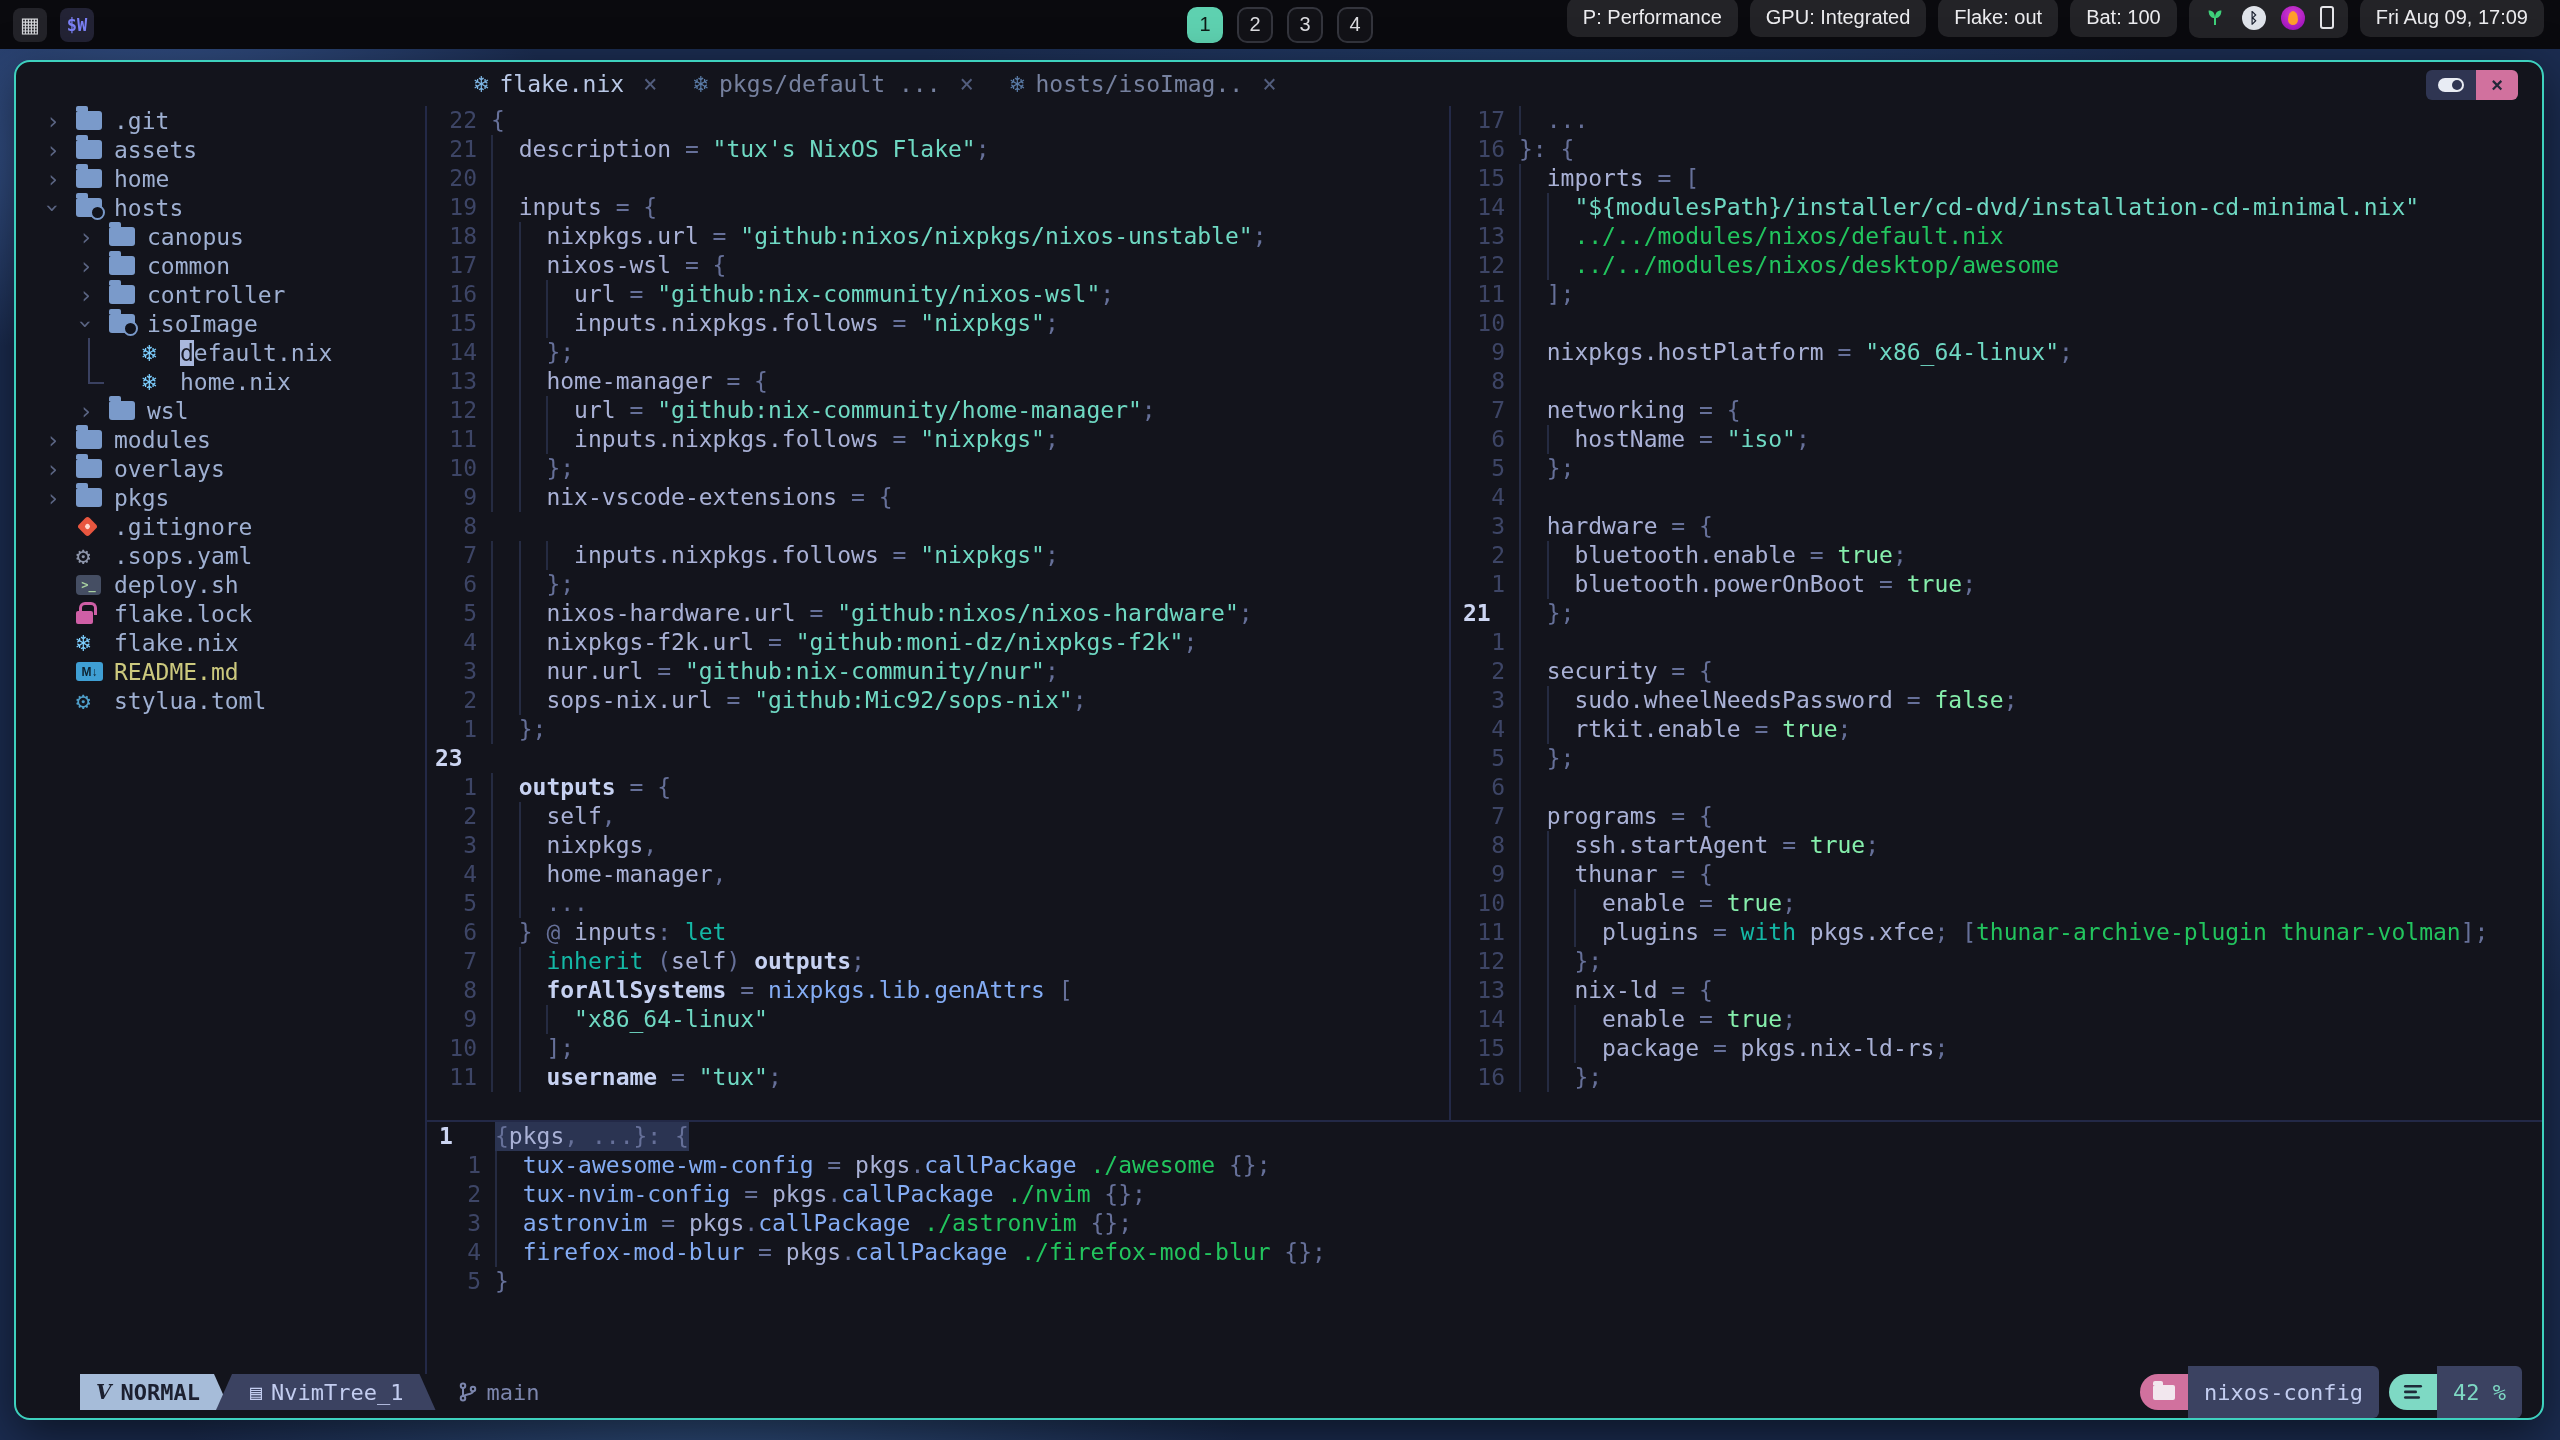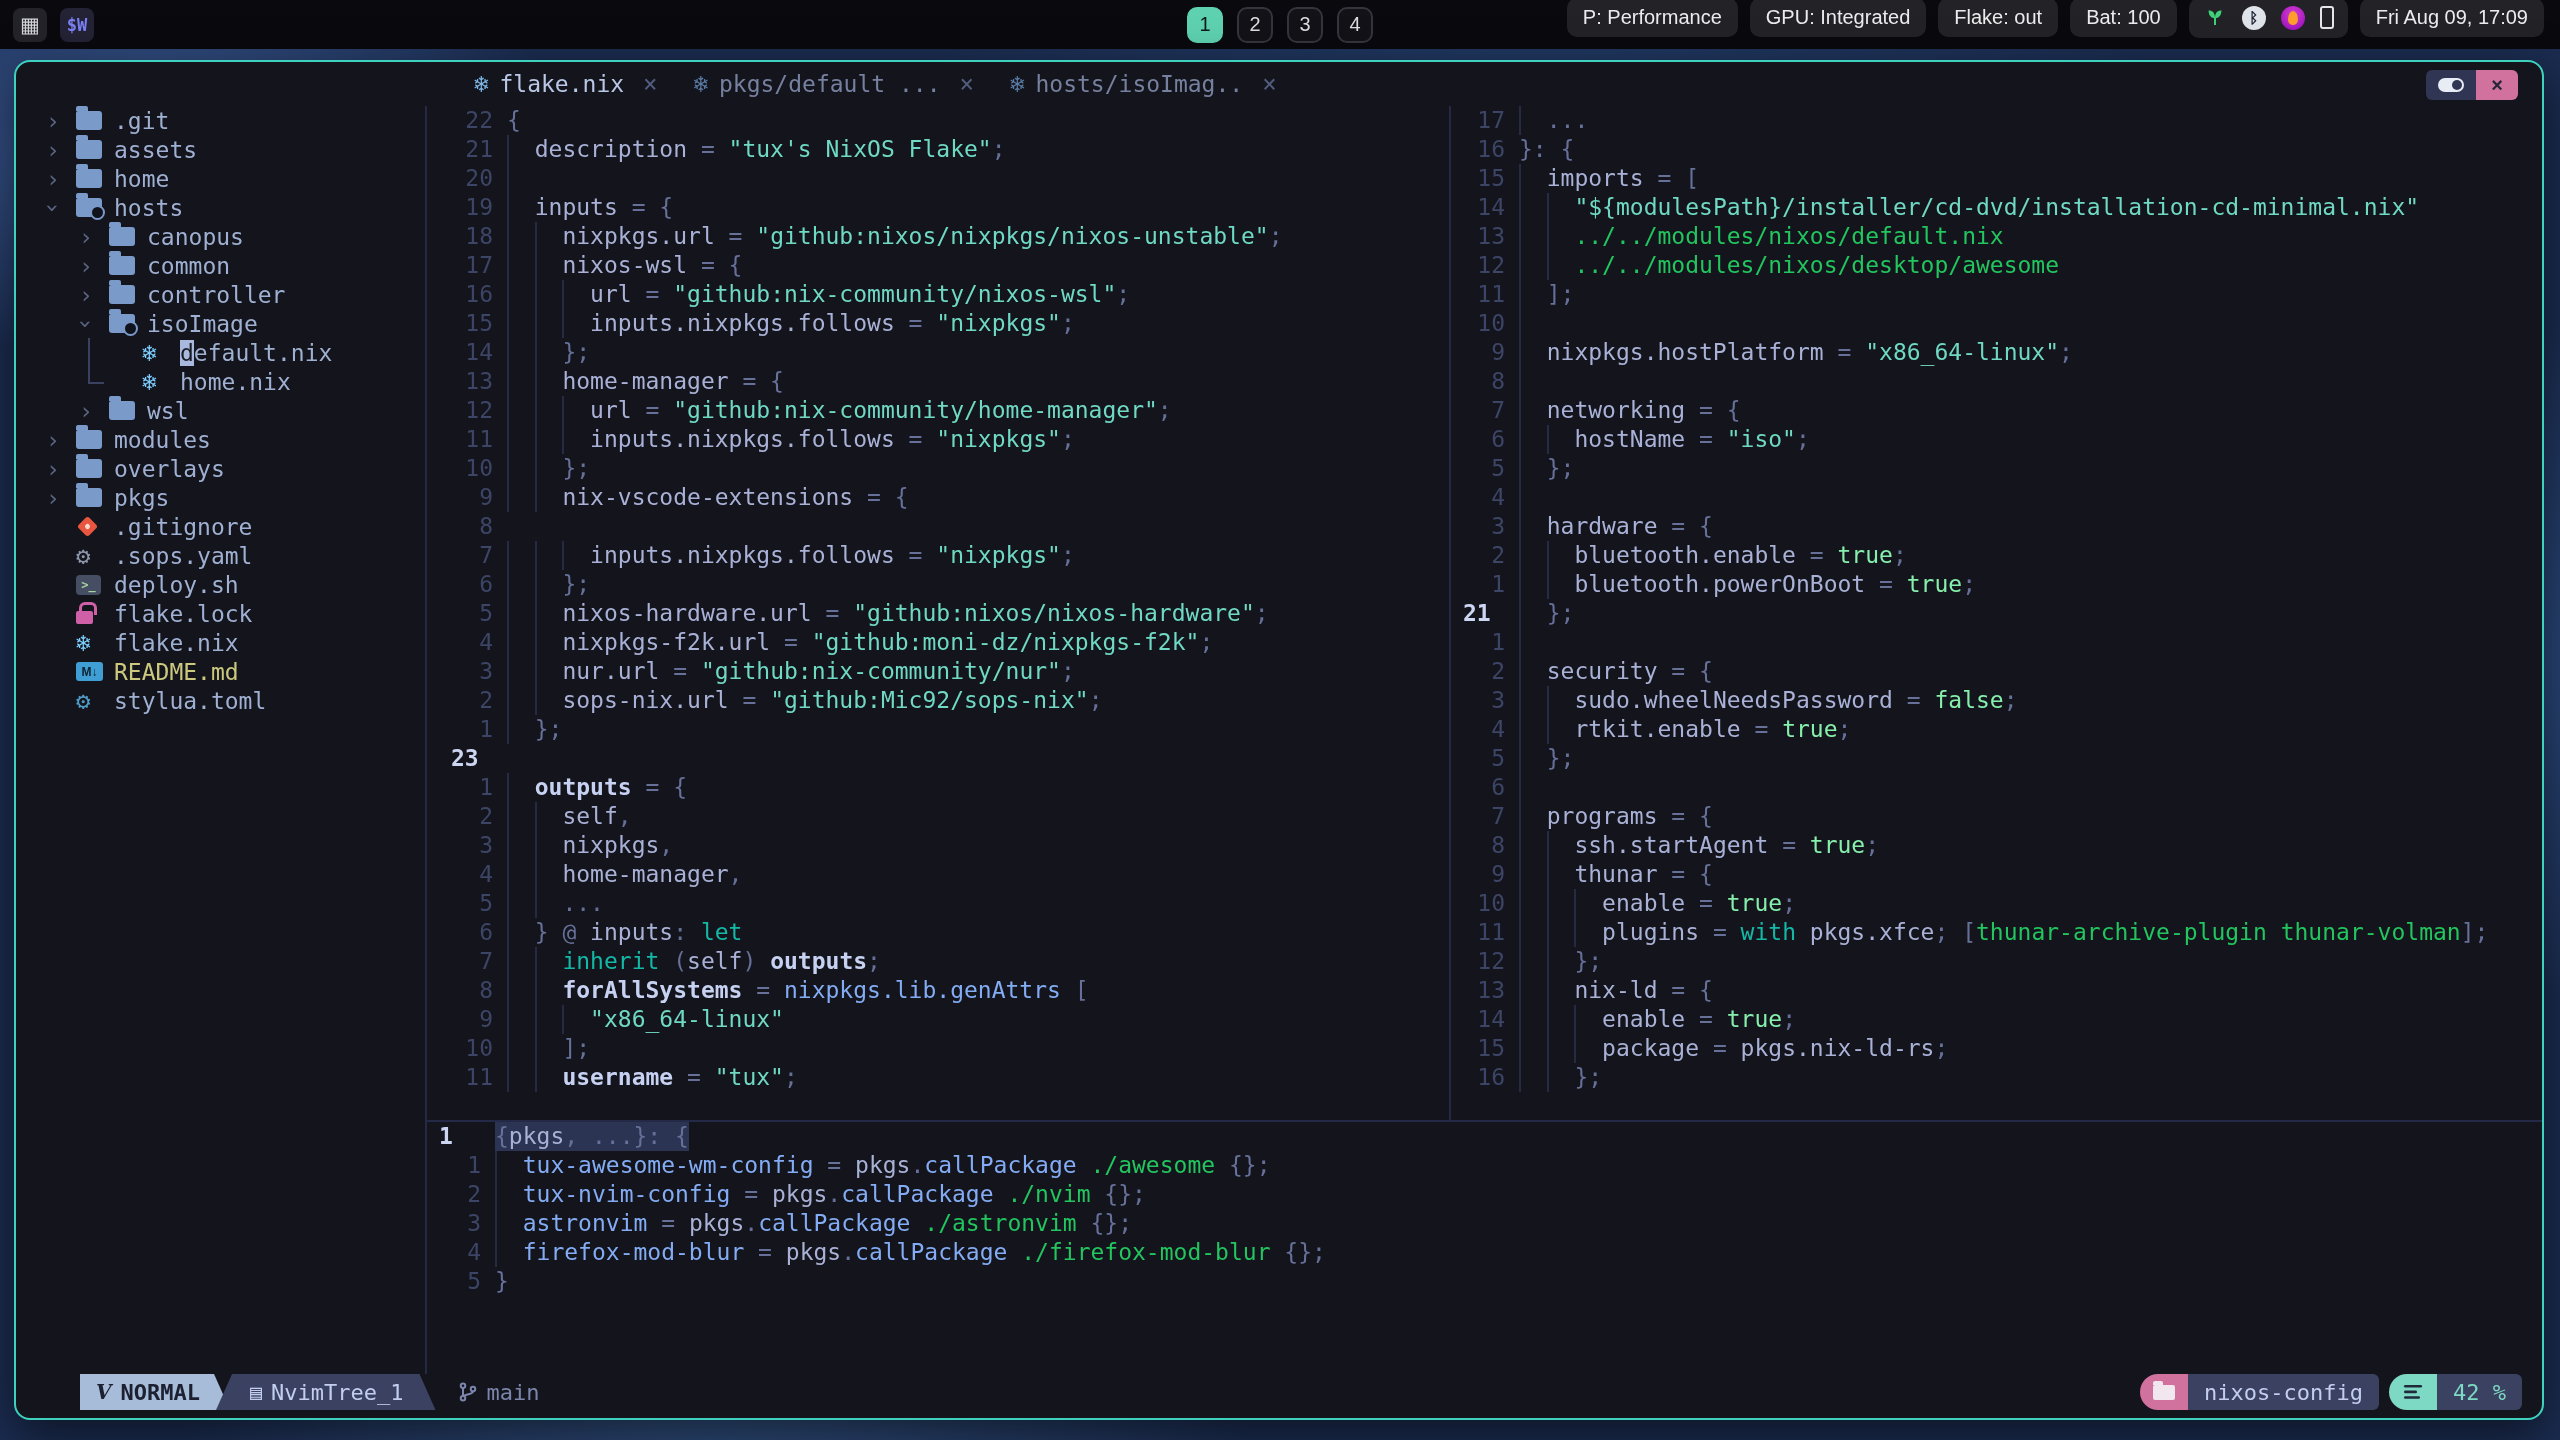--- a/index.html
+++ b/index.html
@@ -88,21 +88,21 @@
   
   .statusline { position:absolute; left:0; top:1312px; width:2526px; height:36px; display:flex; align-items:stretch; padding:0 20px 0 64px; font:22px "DejaVu Sans Mono", monospace; }
   .seg { display:flex; align-items:center; gap:9px; }
   .seg-mode { background:#a6bcd9; color:#1c2030; font-weight:bold; padding:0 30px 0 16px; clip-path:polygon(0 0, calc(100% - 16px) 0, 100% 100%, 0 100%); }
   .seg-buf { background:#3b4261; color:#c3cdf0; padding:0 32px 0 34px; margin-left:-14px; clip-path:polygon(16px 0, calc(100% - 16px) 0, 100% 100%, 0 100%); }
   .seg-branch { color:#7c86ad; margin-left:22px; display:flex; align-items:center; gap:9px; }
   .sl-right { margin-left:auto; display:flex; align-items:center; }
   .sl-pill { width:48px; height:36px; border-radius:18px 0 0 18px; display:flex; align-items:center; justify-content:center; }
   .sl-pill.pink { background:#d1719e; }
   .sl-pill.teal { background:#7ed9c4; }
-  .sl-box { height:36px; background:#3b4261; display:flex; align-items:center; padding:4px 16px; border-radius:0 6px 6px 0; color:#c3cdf0;text-align:center; }
+  .sl-box { height:52px; background:#3b4261; display:flex; align-items:center; padding:4px 16px; border-radius:0 6px 6px 0; color:#c3cdf0;text-align:center; }
   .sl-box.pct { color:#7ed9c4; }
   .mini-folder { position:relative; width:22px; height:15px; background:#f2e7ee; border-radius:2px; display:inline-block; }
   .mini-folder::before { content:""; position:absolute; top:-4px; left:0; width:10px; height:4px; background:#f2e7ee; border-radius:2px 2px 0 0; }
   .vim-glyph { font:italic bold 20px "DejaVu Serif", serif; }
   .buf-ic { font-size:20px; }
   .gap10 { width:10px; }
 </style>
 </head>
 <body>
 
@@ -193,21 +193,21 @@
       <div class="tree-row"><span class="chev"></span><span class="ticon"><span class="lock-ic"></span></span><span>flake.lock</span></div>
       <div class="tree-row"><span class="chev"></span><span class="ticon"><span class="nix-ic">❄</span></span><span>flake.nix</span></div>
       <div class="tree-row"><span class="chev"></span><span class="ticon"><span class="md-ic">M↓</span></span><span class="lbl-readme">README.md</span></div>
       <div class="tree-row"><span class="chev"></span><span class="ticon"><span class="gear-ic blue">⚙</span></span><span>stylua.toml</span></div>
     </div>
 
   <div class="vsep" style="left:409px; top:44px; height:1268px;"></div>
   <div class="vsep" style="left:1433px; top:44px; height:1014px;"></div>
   <div class="hsep" style="left:411px; top:1058px; width:2115px;"></div>
 
-  <div class="editor" id="ed-main" style="left:411px; top:44px; width:1022px; height:1014px; padding-left:20px;">
+  <div class="editor" id="ed-main" style="left:411px; top:44px; width:1022px; height:1014px; padding-left:4px;">
       <div class="cl"><span class="ln">22</span><span class="code"><span class="tk-p">{</span></span></div>
       <div class="cl"><span class="ln">21</span><span class="code"><span class="ig">  </span><span class="tk-id">description</span><span class="tk-p"> = </span><span class="tk-s">"tux's NixOS Flake"</span><span class="tk-p">;</span></span></div>
       <div class="cl"><span class="ln">20</span><span class="code"><span class="ig">  </span></span></div>
       <div class="cl"><span class="ln">19</span><span class="code"><span class="ig">  </span><span class="tk-id">inputs</span><span class="tk-p"> = {</span></span></div>
       <div class="cl"><span class="ln">18</span><span class="code"><span class="ig">  </span><span class="ig">  </span><span class="tk-id">nixpkgs.url</span><span class="tk-p"> = </span><span class="tk-s">"github:nixos/nixpkgs/nixos-unstable"</span><span class="tk-p">;</span></span></div>
       <div class="cl"><span class="ln">17</span><span class="code"><span class="ig">  </span><span class="ig">  </span><span class="tk-id">nixos-wsl</span><span class="tk-p"> = {</span></span></div>
       <div class="cl"><span class="ln">16</span><span class="code"><span class="ig">  </span><span class="ig">  </span><span class="ig">  </span><span class="tk-id">url</span><span class="tk-p"> = </span><span class="tk-s">"github:nix-community/nixos-wsl"</span><span class="tk-p">;</span></span></div>
       <div class="cl"><span class="ln">15</span><span class="code"><span class="ig">  </span><span class="ig">  </span><span class="ig">  </span><span class="tk-id">inputs.nixpkgs.follows</span><span class="tk-p"> = </span><span class="tk-s">"nixpkgs"</span><span class="tk-p">;</span></span></div>
       <div class="cl"><span class="ln">14</span><span class="code"><span class="ig">  </span><span class="ig">  </span><span class="tk-p">};</span></span></div>
       <div class="cl"><span class="ln">13</span><span class="code"><span class="ig">  </span><span class="ig">  </span><span class="tk-id">home-manager</span><span class="tk-p"> = {</span></span></div>

